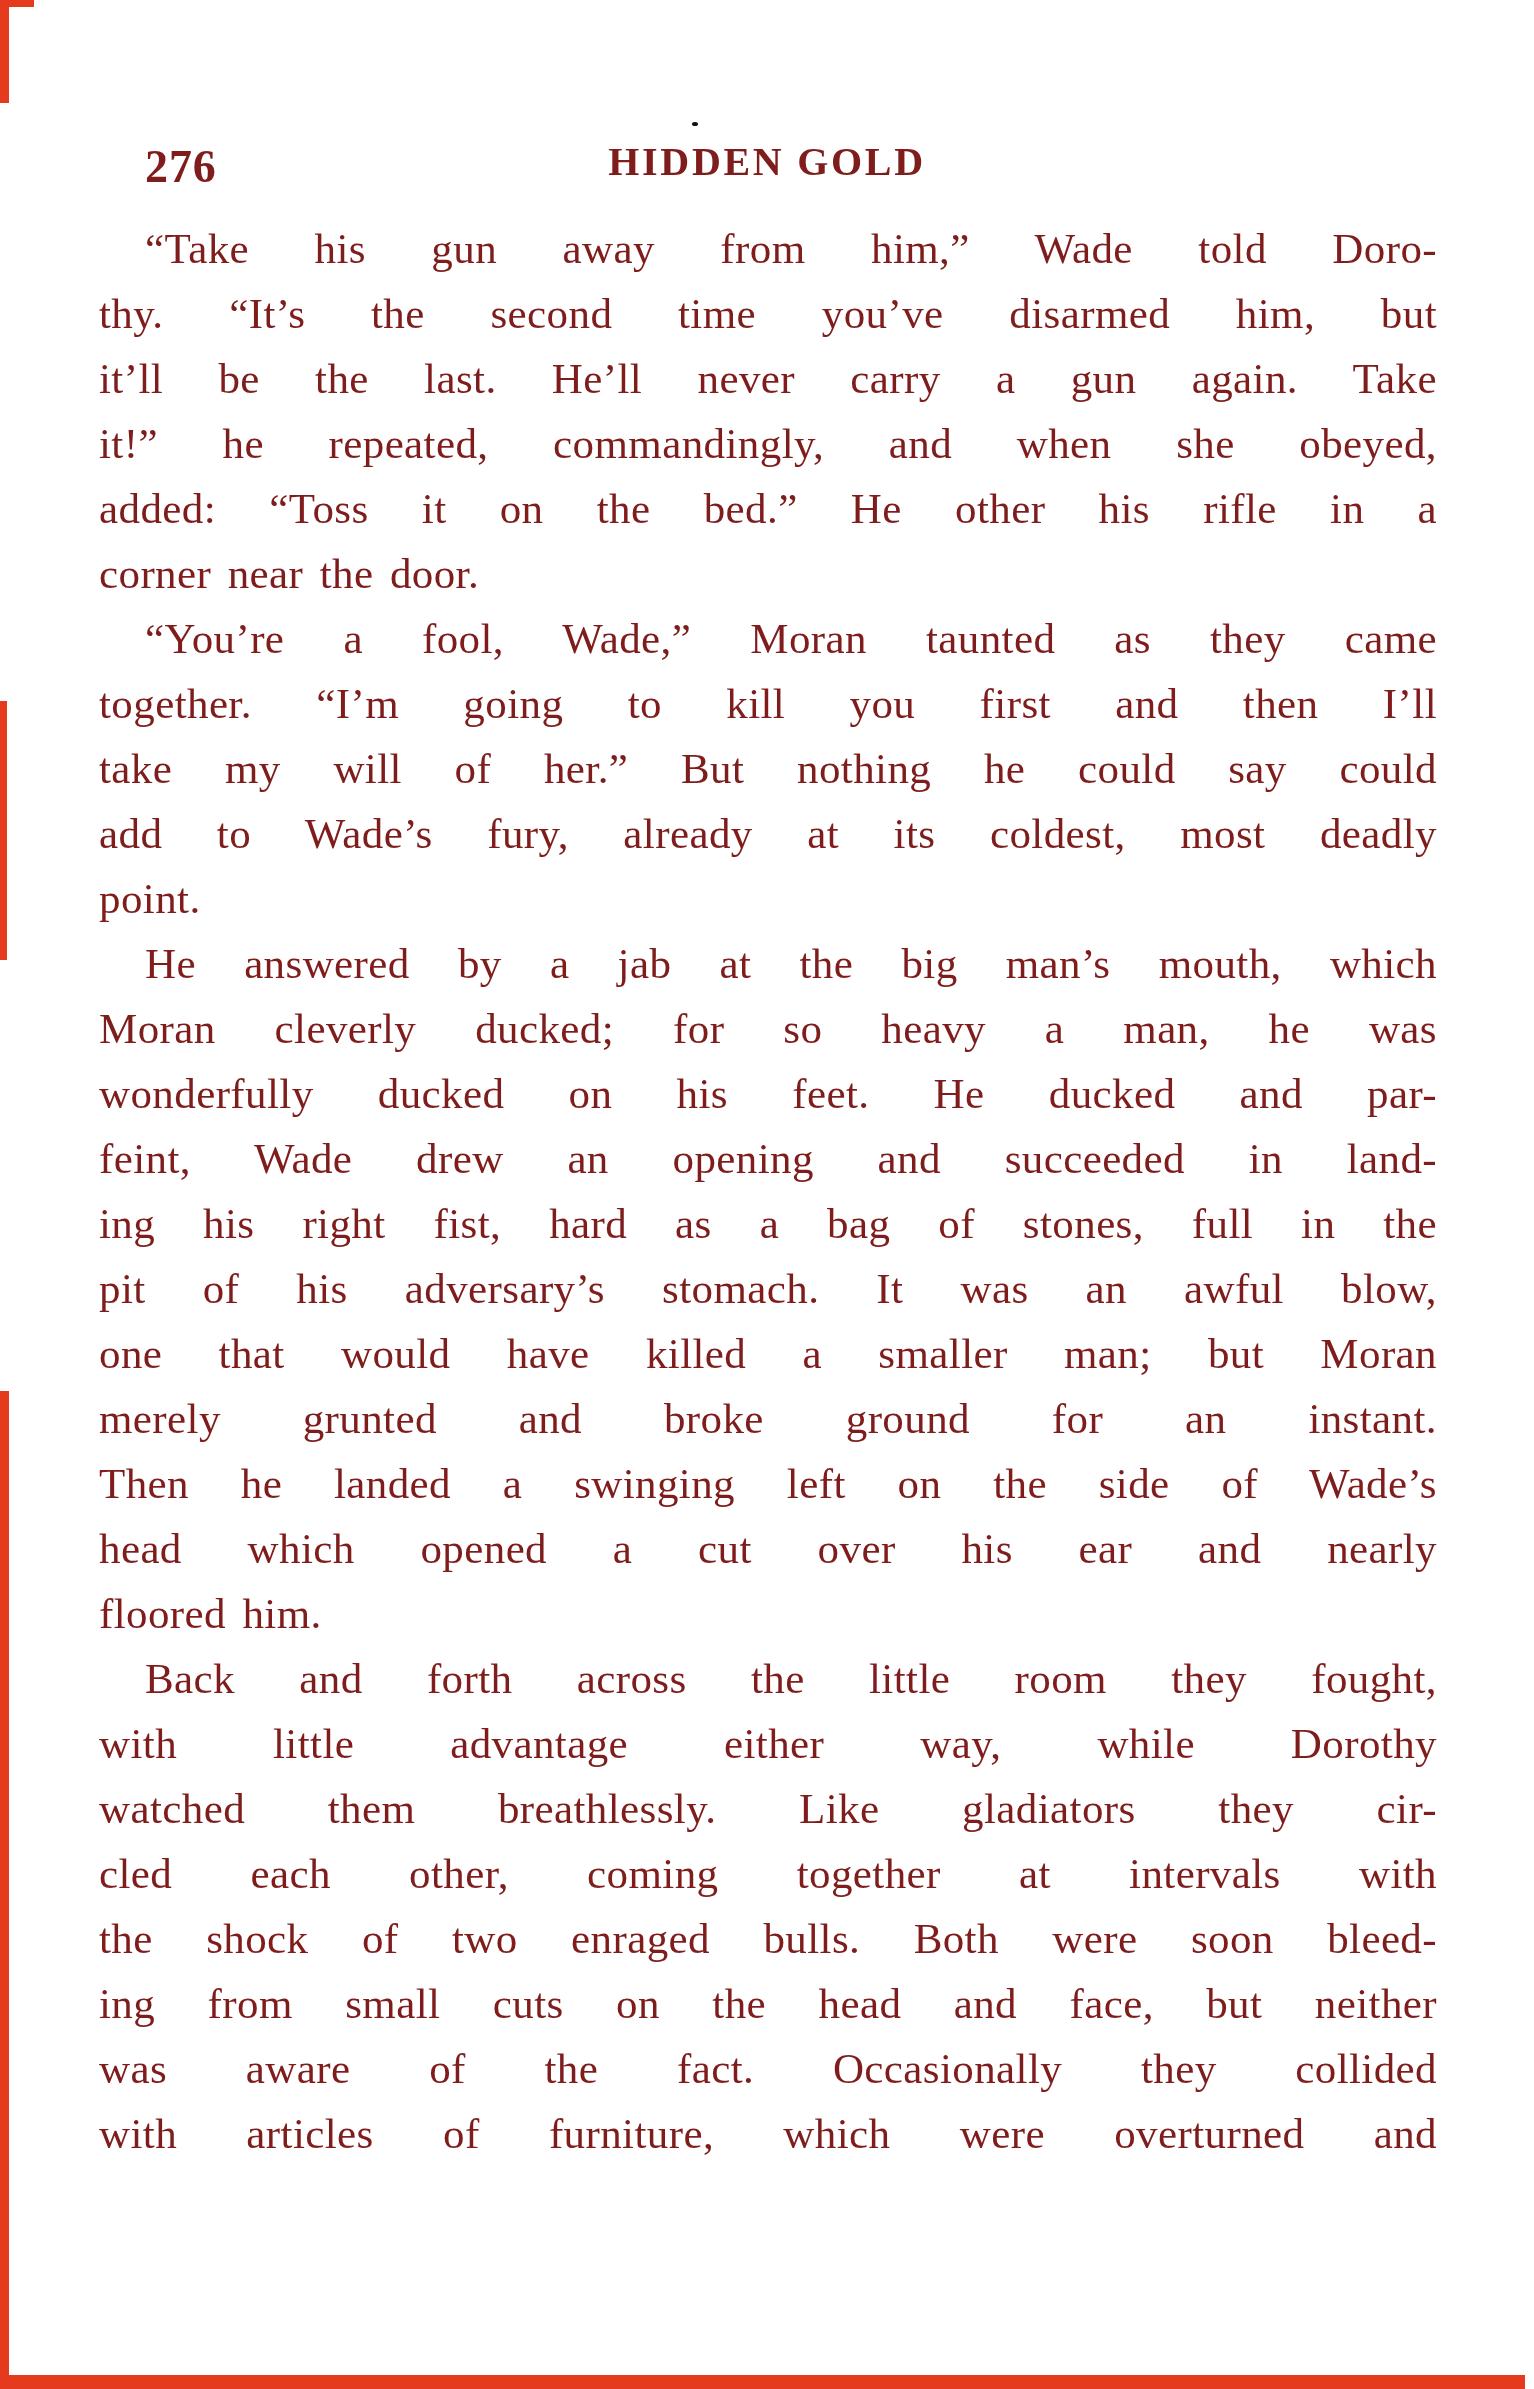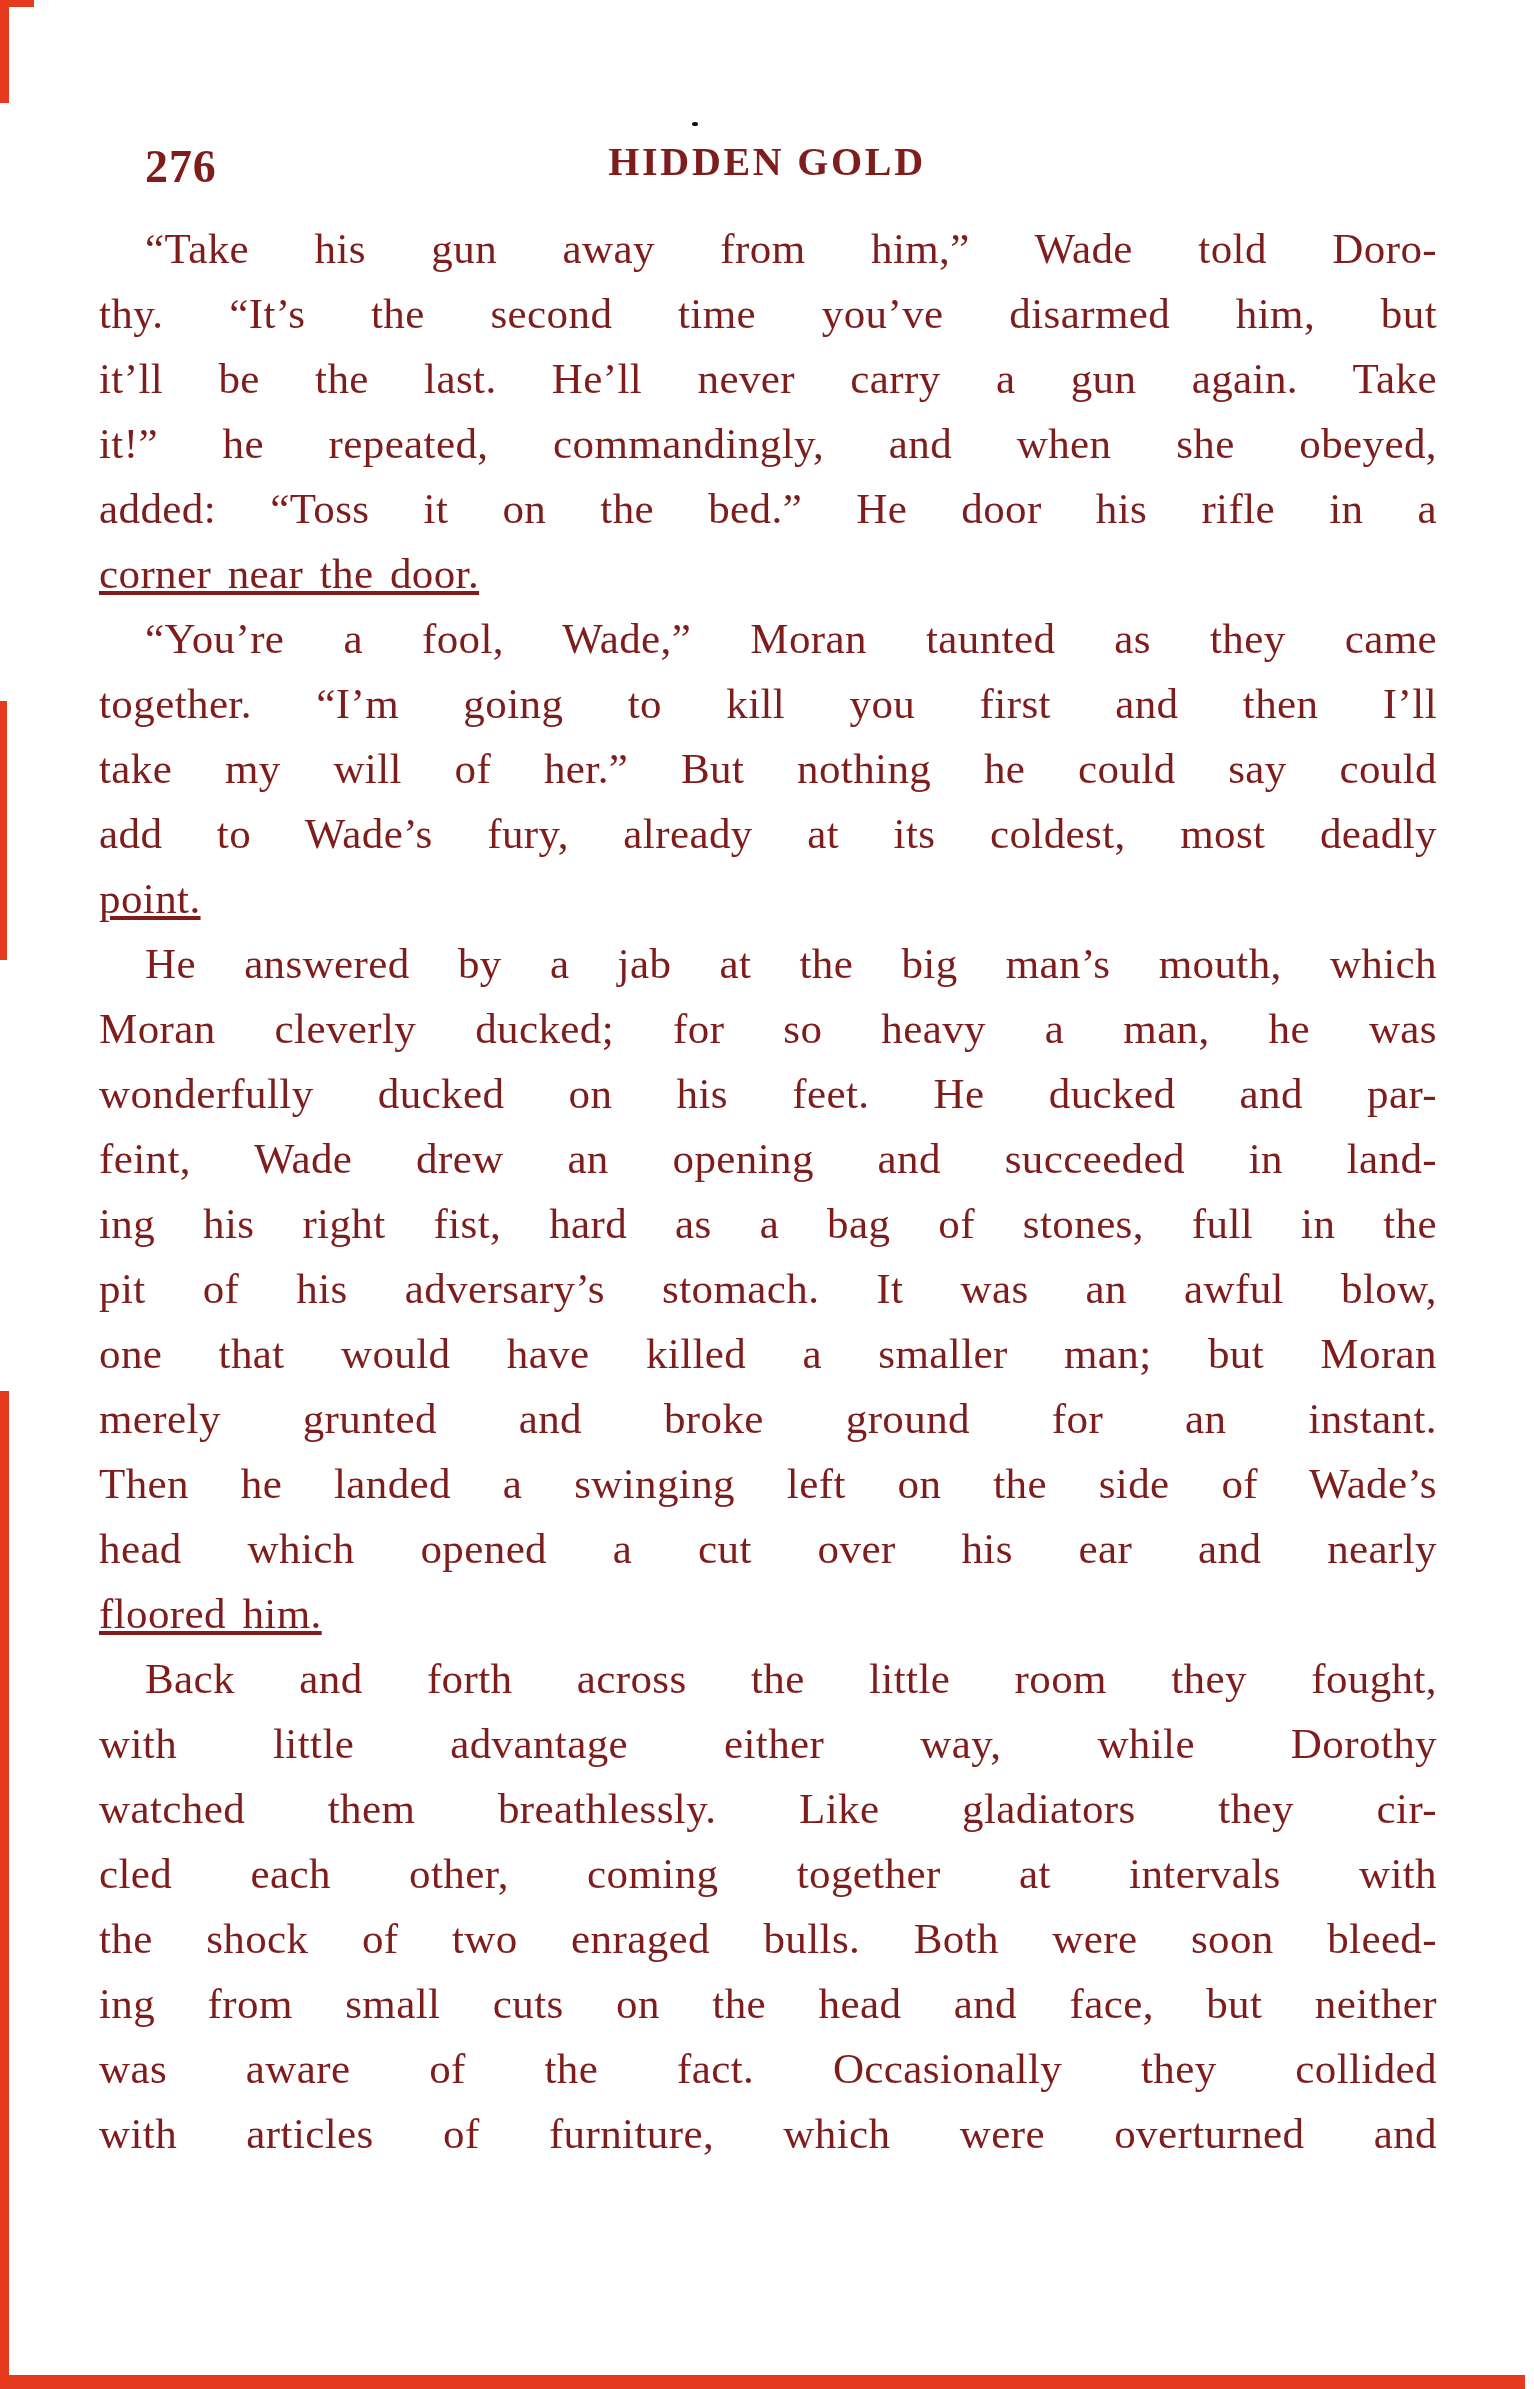--- a/index.html
+++ b/index.html
@@ -37,21 +37,21 @@
     line-height:65px;
     word-spacing:5.3px;
     letter-spacing:0.4px;
   }
   .line{
     text-align:justify;
     text-align-last:justify;
     white-space:normal;
   }
   .line.indent{ text-indent:46px; }
-  .line.end{ text-align-last:left;text-decoration:underline; }
+  .line.end{ text-align-last:left; }
 
   
   .artifact{ position:absolute; background:var(--artifact-color); }
   .art-left-top{ left:0; top:0; width:9px; height:103px; }
   .art-top-tick{ left:0; top:0; width:34px; height:7px; }
   .art-left-mid{ left:0; top:701px; width:7px; height:259px; }
   .art-left-bottom{ left:0; top:1391px; width:9px; height:999px; }
   .art-bottom{ left:7px; top:2375px; width:1518px; height:14px; }
   .speck{
     position:absolute; left:692px; top:122px;
@@ -71,21 +71,21 @@
   <div class="speck"></div>
 
   <div class="page-number">276</div>
   <div class="header-title">HIDDEN GOLD</div>
 
   <div class="text-block">
     <div class="line indent">“Take his gun away from him,” Wade told Doro-</div>
     <div class="line">thy.  “It’s the second time you’ve disarmed him, but</div>
     <div class="line">it’ll be the last.  He’ll never carry a gun again.  Take</div>
     <div class="line">it!” he repeated, commandingly, and when she obeyed,</div>
-    <div class="line">added: “Toss it on the bed.”  He door his rifle in a</div>
+    <div class="line">added: “Toss it on the bed.”  He other his rifle in a</div>
     <div class="line end">corner near the door.</div>
     <div class="line indent">“You’re a fool, Wade,” Moran taunted as they came</div>
     <div class="line">together.  “I’m going to kill you first and then I’ll</div>
     <div class="line">take my will of her.”  But nothing he could say could</div>
     <div class="line">add to Wade’s fury, already at its coldest, most deadly</div>
     <div class="line end">point.</div>
     <div class="line indent">He answered by a jab at the big man’s mouth, which</div>
     <div class="line">Moran cleverly ducked; for so heavy a man, he was</div>
     <div class="line">wonderfully ducked on his feet.  He ducked and par-</div>
     <div class="line">feint, Wade drew an opening and succeeded in land-</div>

